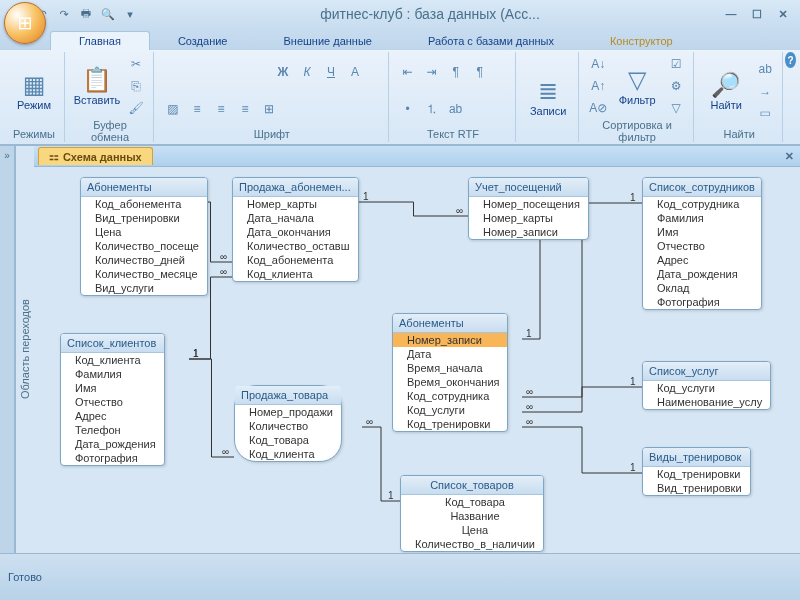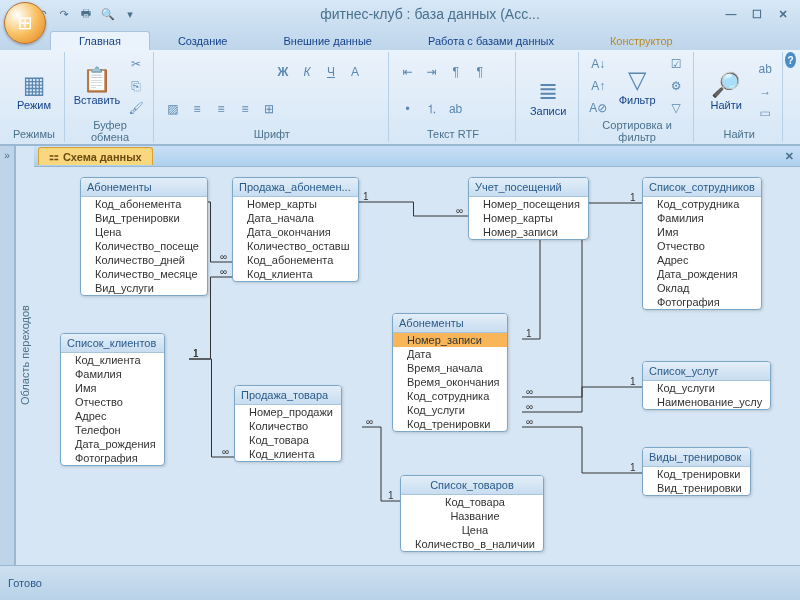--- a/index.html
+++ b/index.html
@@ -26,21 +26,21 @@
 .content-area{flex:1;display:flex;background:#bed4e9;border-top:1px solid #9bb8d3;position:relative;overflow:hidden}
 .side-tab{width:18px;background:#d7e6f4;border-right:1px solid #9bb8d3;display:flex;align-items:center;justify-content:center;writing-mode:vertical-rl;transform:rotate(180deg);color:#4a708b;font-size:11px;padding:6px 0}
 .tab-header{height:20px;background:linear-gradient(#c8e0f7,#aed0ec);display:flex;align-items:center;border-bottom:1px solid #9bb8d3}
 .tab-item{background:#f9d77e;border:1px solid #d6a030;border-bottom:none;border-radius:3px 3px 0 0;padding:2px 10px;color:#6a4a10;font-weight:bold;margin-left:4px;display:flex;align-items:center;gap:4px}
 .close-x{margin-left:auto;margin-right:6px;color:#4a708b;cursor:pointer;font-weight:bold}
 .canvas{flex:1;background:#d7e6f4;position:relative;overflow:auto}
 .table-box{position:absolute;background:#fff;border:1px solid #7da7c7;border-radius:4px;box-shadow:1px 1px 3px rgba(0,0,0,.15);font-size:11px}
 .tb-title{background:linear-gradient(#e3eef8,#c8ddf0);padding:3px 6px;border-bottom:1px solid #a8c5dd;border-radius:3px 3px 0 0;color:#2a5a8a;font-weight:normal}
 .tb-field{padding:1px 8px 1px 14px;white-space:nowrap;cursor:default}
 .tb-field.selected{background:#f9b659}
-.statusbar{height:18px;background:linear-gradient(#cde0f1,#b8d2e8);border-top:1px solid #9bb8d3;display:flex;align-items:center;padding:8px 8px;color:#2a5a8a;font-size:11px}
+.statusbar{height:18px;background:linear-gradient(#cde0f1,#b8d2e8);border-top:1px solid #9bb8d3;display:flex;align-items:center;padding:14px 8px;color:#2a5a8a;font-size:11px}
 svg.rel{position:absolute;top:0;left:0;pointer-events:none}
 svg.rel line{stroke:#333;stroke-width:1}
 svg.rel text{font-size:10px;fill:#333}
 .main-col{flex:1;display:flex;flex-direction:column}
 .toggle{width:14px;display:flex;align-items:flex-start;justify-content:center;color:#4a708b;font-size:10px;padding-top:4px;cursor:pointer;border-right:1px solid #9bb8d3}
 .tab-context{color:#b88a20}
 .help-btn{width:16px;height:16px;border-radius:50%;background:#4a8ec8;color:#fff;display:flex;align-items:center;justify-content:center;font-size:10px;font-weight:bold;margin-left:auto;cursor:pointer}
 </style>
 </head>
 <body>
@@ -257,21 +257,21 @@
           </div>
           <div class="table-box" style="left: 198px; top: 10px;">
             <div class="tb-title">Продажа_абонемен...</div>
             <div class="tb-field">Номер_карты</div>
             <div class="tb-field">Дата_начала</div>
             <div class="tb-field">Дата_окончания</div>
             <div class="tb-field">Количество_оставш</div>
             <div class="tb-field">Код_абонемента</div>
             <div class="tb-field">Код_клиента</div>
           </div>
-          <div class="table-box" style="left: 200px; top: 218px;">
+          <div class="table-box" style="left: 200px; top: 218px; border-radius: 22px;">
             <div class="tb-title">Продажа_товара</div>
             <div class="tb-field">Номер_продажи</div>
             <div class="tb-field">Количество</div>
             <div class="tb-field">Код_товара</div>
             <div class="tb-field">Код_клиента</div>
           </div>
           <div class="table-box" style="left: 358px; top: 146px;">
             <div class="tb-title">Абонементы</div>
             <div class="tb-field selected">Номер_записи</div>
             <div class="tb-field">Дата</div>

